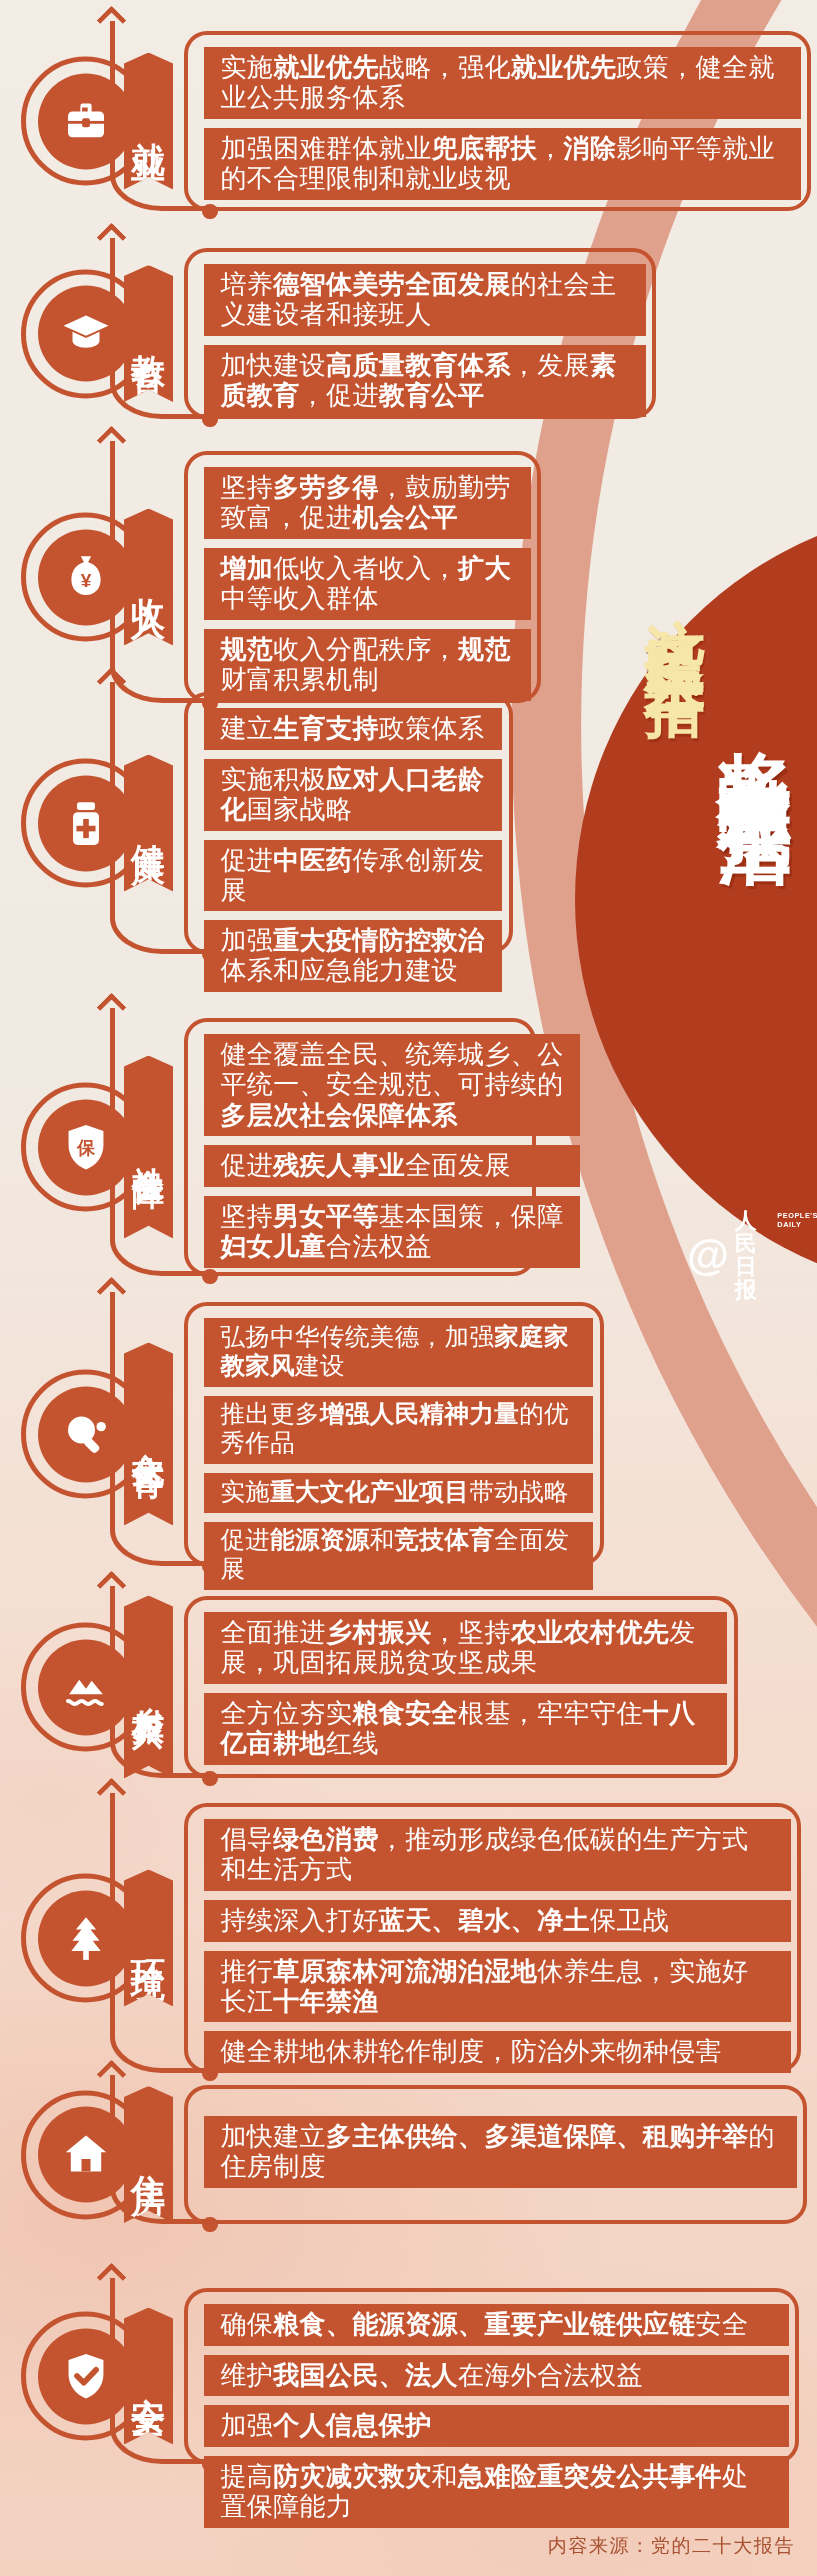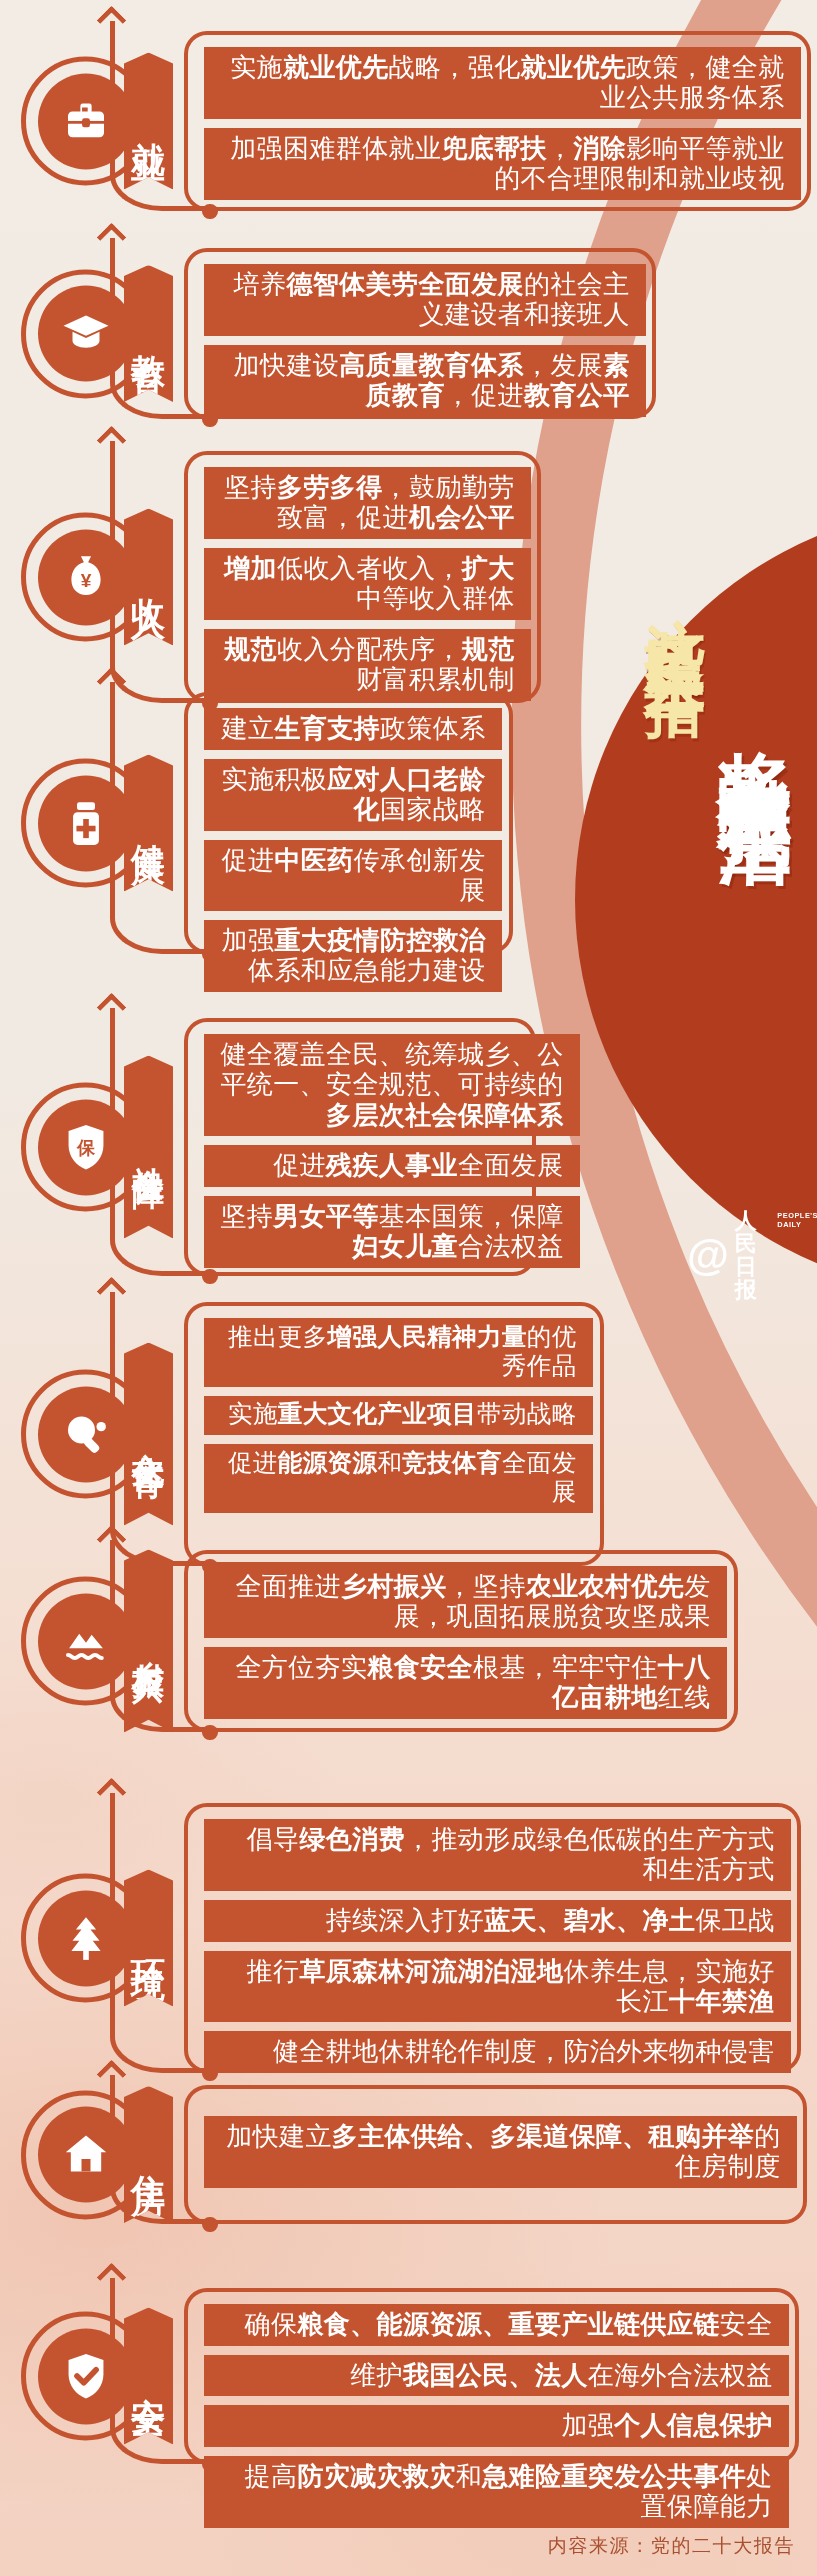--- a/index.html
+++ b/index.html
@@ -27,33 +27,33 @@
   .icon-inner{width:96px;height:96px;border-radius:50%;background:#c4532f;
     display:flex;align-items:center;justify-content:center;}
   .ribbon{position:absolute;left:124px;top:50%;transform:translateY(-50%);width:49px;background:#c4532f;
     display:flex;align-items:center;justify-content:center;
     clip-path:polygon(50% 0%,100% 8%,100% 100%,50% 91%,0% 100%,0% 8%);}
   .ribbon.r2{height:137px}
   .ribbon.r4{height:183px;clip-path:polygon(50% 0%,100% 6%,100% 100%,50% 93%,0% 100%,0% 6%);}
   .ribbon-text{writing-mode:vertical-rl;text-orientation:upright;color:#fff;font-weight:800;
     font-size:34px;letter-spacing:5.7px;line-height:1;}
   .r4 .ribbon-text{font-size:32px;letter-spacing:3.3px}
-  .boxes{position:absolute;left:204px;top:16.4px;display:flex;flex-direction:column;gap:9px;text-align:right;}
+  .boxes{position:absolute;left:204px;top:16.4px;display:flex;flex-direction:column;gap:9px;}
   .box{background:#c4532f;color:#fff;font-size:26px;line-height:1.16;padding:4.9px 16.4px 6.5px;
     letter-spacing:0.4px;}
   .box span.hl{font-weight:800}
 
   
   .s1{top:31px;height:180px}   .s1 .boxes{width:597px}
   .s2{top:248px;height:171px}  .s2 .boxes{width:442px}
   .s3{top:451px;height:252px}  .s3 .boxes{width:327px}
   .s4{top:692px;height:262px}  .s4 .boxes{width:298px}
   .s5{top:1018px;height:258px} .s5 .boxes{width:376px}
   .s6{top:1302px;height:264px} .s6 .boxes{width:389px} .s6 .box{font-size:24.5px}
-  .s7{top:1550px;height:182px} .s7 .boxes{width:523px}
+  .s7{top:1596px;height:182px} .s7 .boxes{width:523px}
   .s8{top:1803px;height:270px} .s8 .boxes{width:587px}
   .s9{top:2085px;height:139px} .s9 .boxes{width:593px;top:31px}
   .s10{top:2288px;height:176px}.s10 .boxes{width:585px}
   .outline{right:auto}
   .s1 .outline{width:627px}.s2 .outline{width:472px}.s3 .outline{width:357px}
   .s4 .outline{width:329px}.s5 .outline{width:352px}.s6 .outline{width:420px}
   .s7 .outline{width:554px}.s8 .outline{width:617px}.s9 .outline{width:623px}
   .s10 .outline{width:615px}
 
   
@@ -210,20 +210,21 @@
           <circle cx="20" cy="20" r="12"></circle>
           <rect x="25" y="26" width="8" height="15" rx="3.5" transform="rotate(-45 29 33.5)"></rect>
           <circle cx="37.5" cy="17" r="4.2"></circle>
         </svg>
       </div>
     </div>
     <div class="ribbon r4">
       <span class="ribbon-text">文化体育</span>
     </div>
     <div class="boxes">
+      <div class="box"><span>弘扬中华传统美德，加强</span><span class="hl">家庭家教家风</span><span>建设</span></div>
       <div class="box"><span>推出更多</span><span class="hl">增强人民精神力量</span><span>的优秀作品</span></div>
       <div class="box"><span>实施</span><span class="hl">重大文化产业项目</span><span>带动战略</span></div>
       <div class="box"><span>促进</span><span class="hl">能源资源</span><span>和</span><span class="hl">竞技体育</span><span>全面发展</span></div>
     </div>
   </section>
 
   <section class="sec s7">
     <div class="tl-line"></div>
     <div class="arrow-head"></div>
     <div class="outline"></div>

